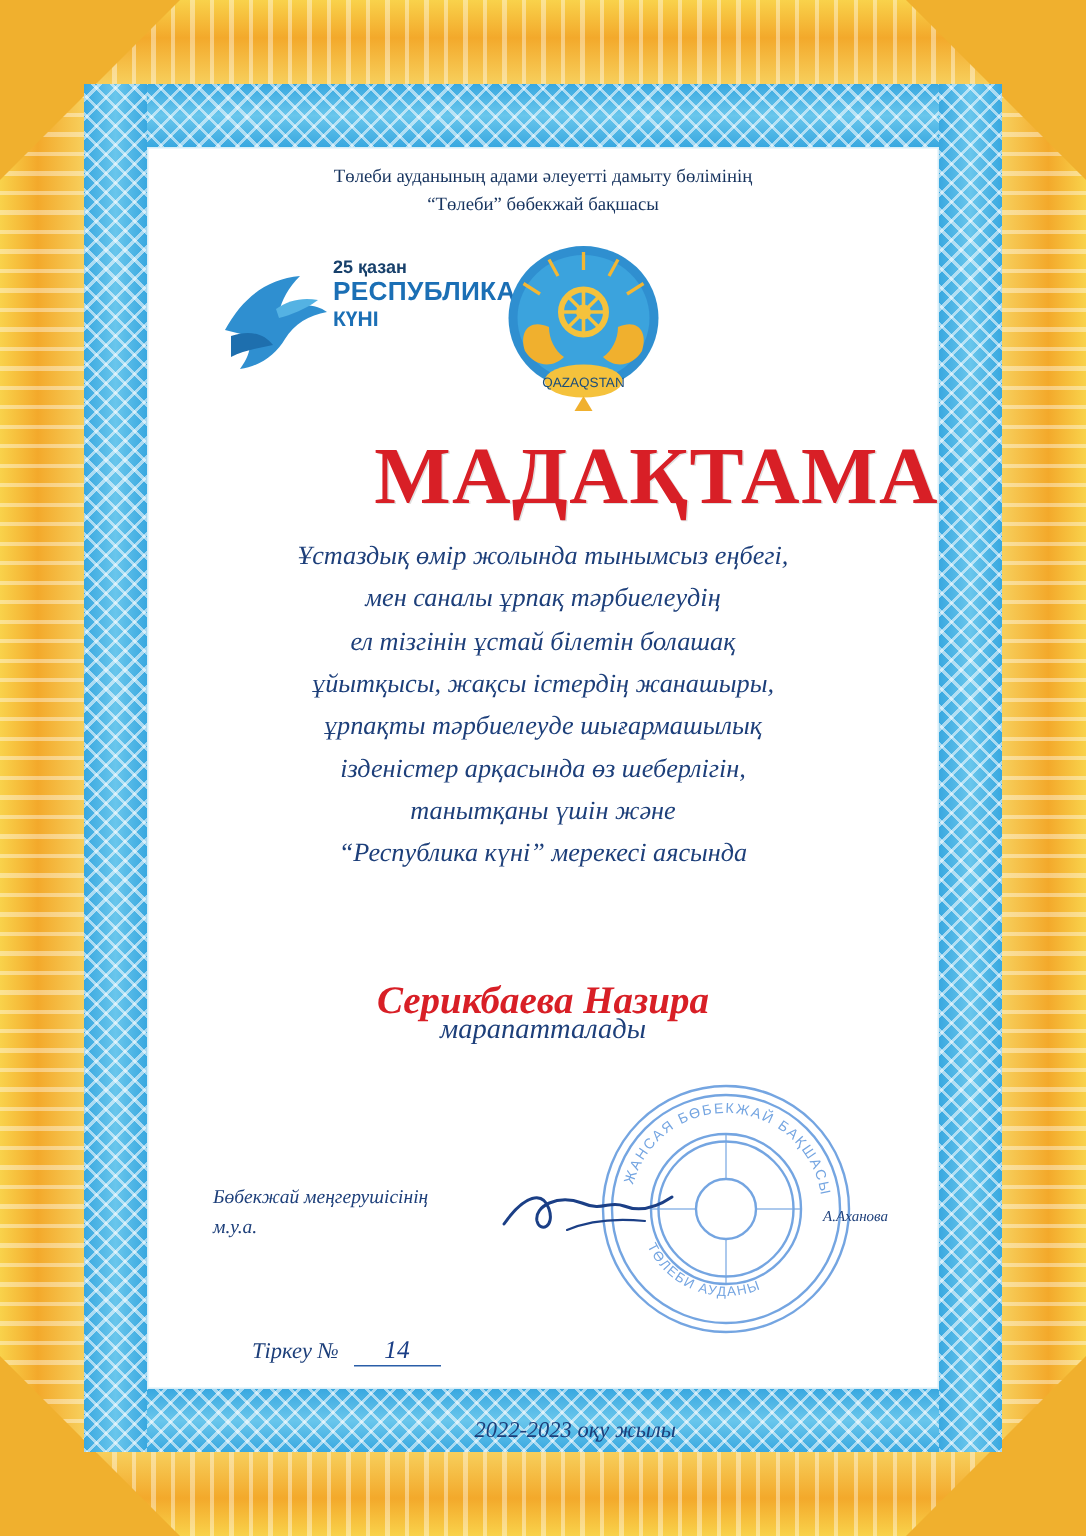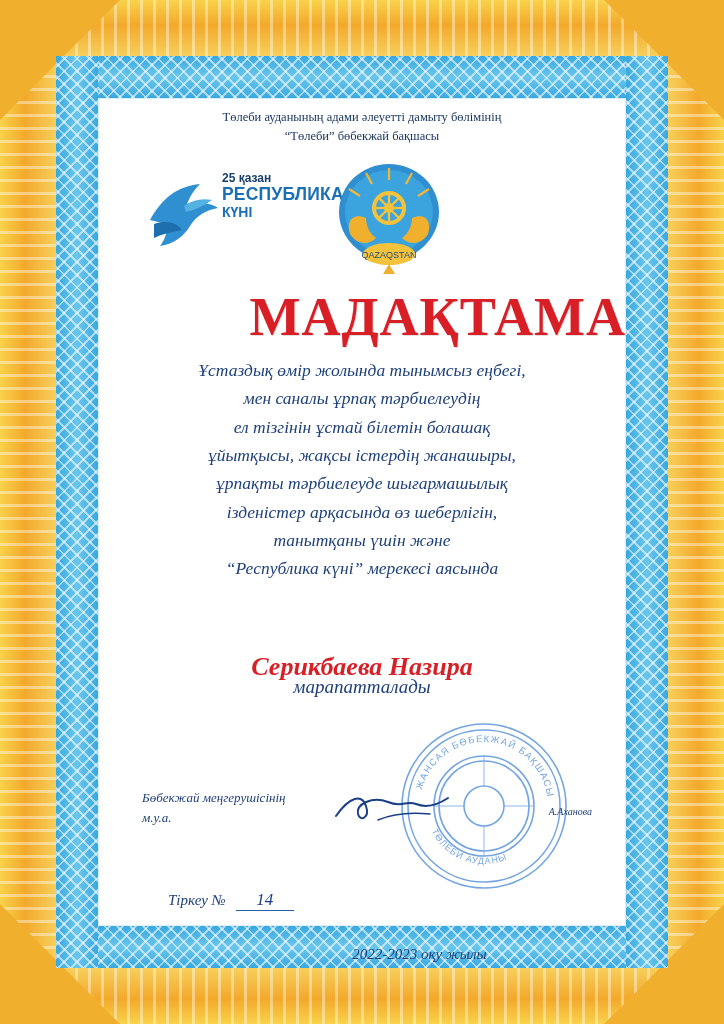--- a/index.html
+++ b/index.html
@@ -291,21 +291,20 @@
 
   .year-line {
     position: absolute;
     left: 0; top: 848px;
     width: 571px;
     text-align: center;
     color: #1d3f7a;
     font-size: 15px;
     font-style: italic;
     font-family: "Liberation Serif", serif;
-    padding-left: 36px;
   }
 </style>
 </head>
 <body>
 
 <div id="certificate">
 
   <div class="border-band band-top"></div>
   <div class="border-band band-bottom"></div>
   <div class="border-band band-left"></div>

